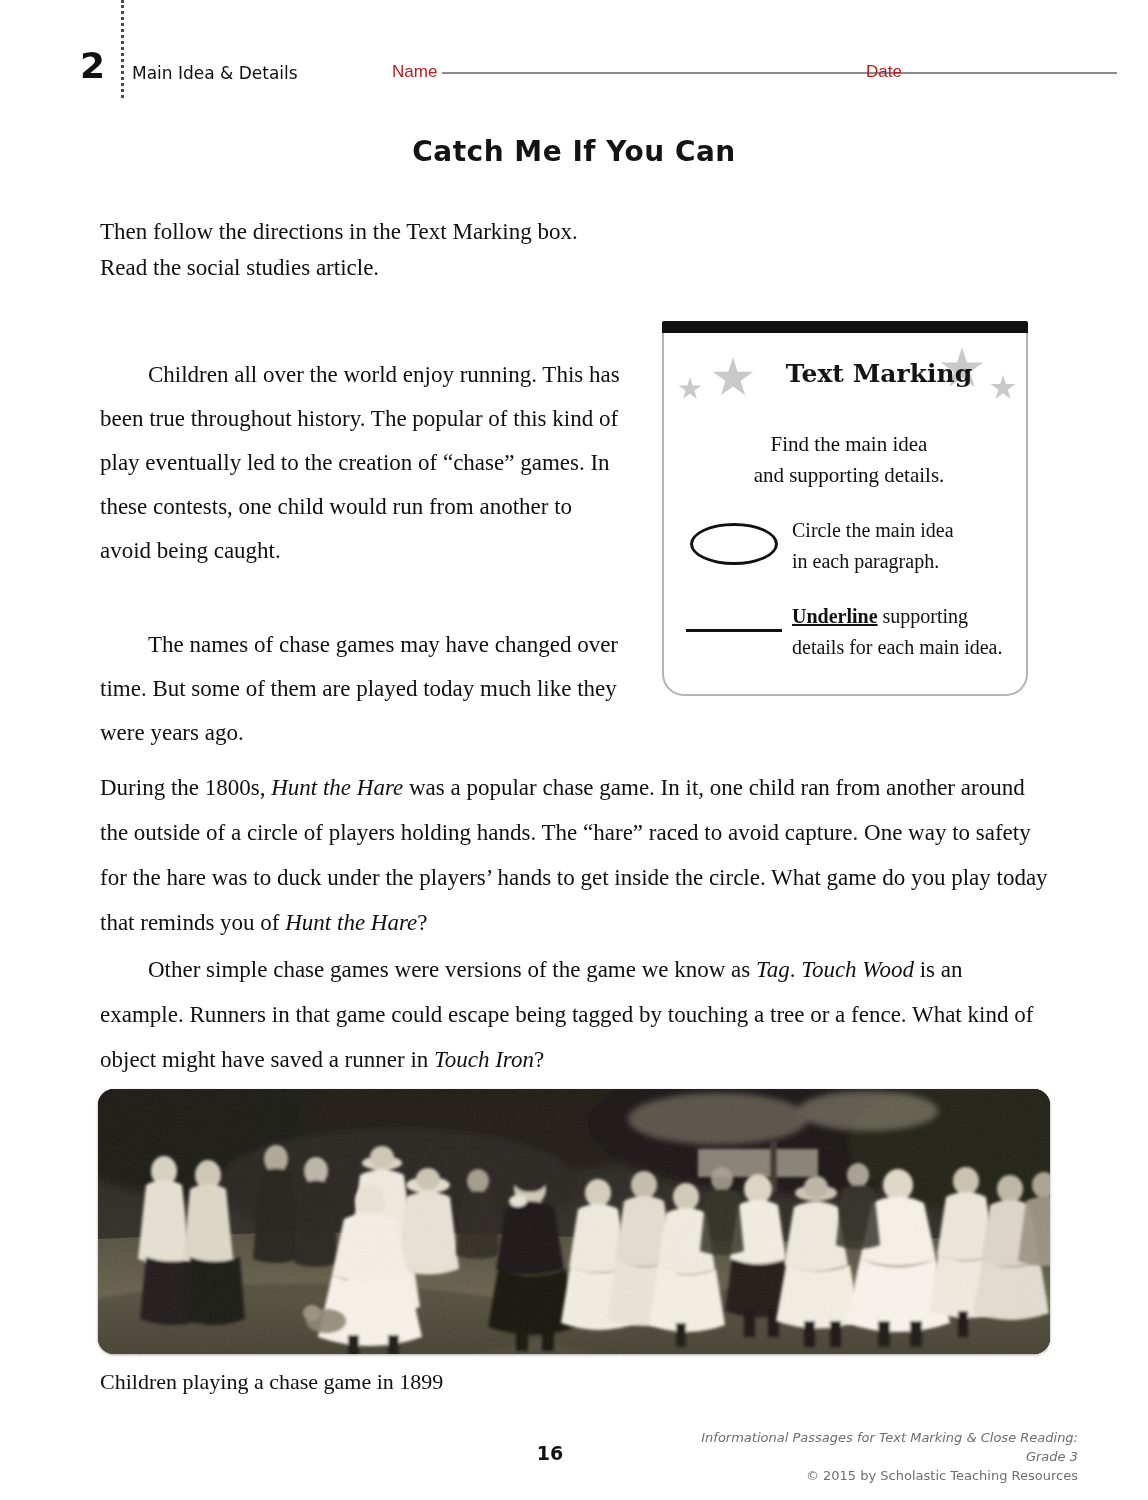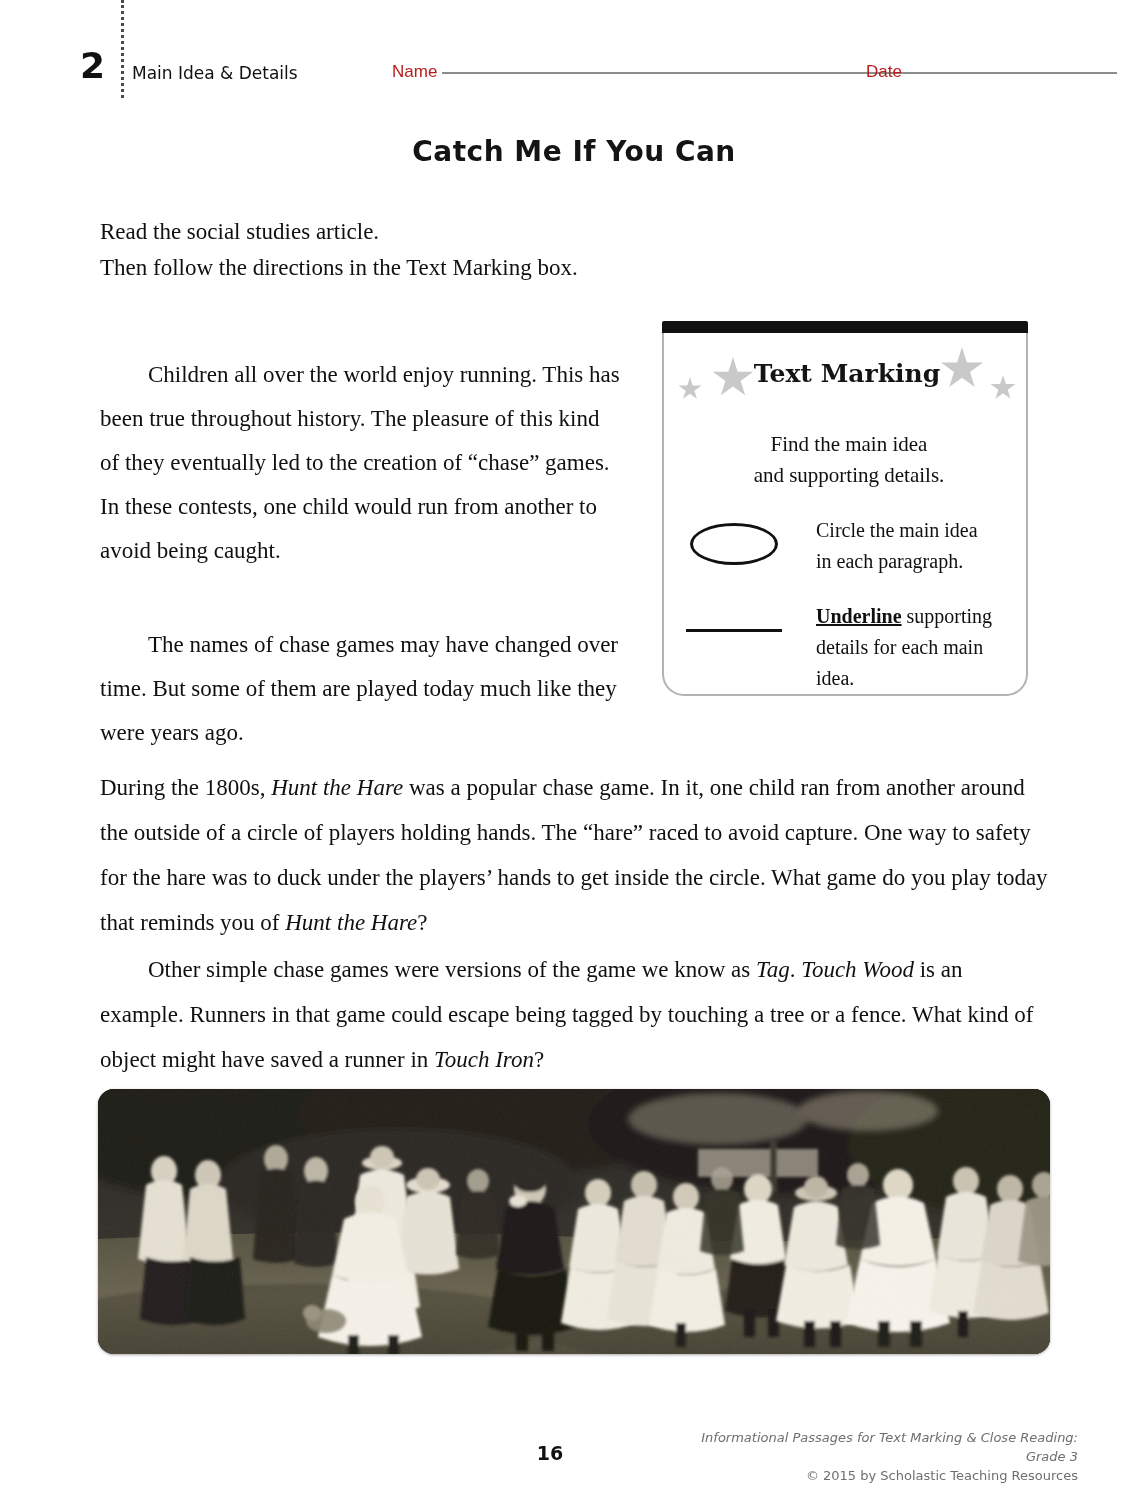--- a/index.html
+++ b/index.html
@@ -135,20 +135,21 @@
     position: absolute;
     left: 0;
     top: 26px;
     width: 366px;
     text-align: center;
     font-family: "DejaVu Serif", serif;
     font-weight: bold;
     font-size: 25px;
     line-height: 30px;
     color: #141414;
+    padding-left: 32px;
   }
   .star {
     position: absolute;
     background: #c9c9c9;
     clip-path: polygon(50% 0%, 61% 35%, 98% 35%, 68% 57%, 79% 91%, 50% 70%, 21% 91%, 32% 57%, 2% 35%, 39% 35%);
     filter: blur(0.6px);
   }
   .star-a { left: 14px;  top: 44px; width: 24px; height: 24px; }
   .star-b { left: 48px;  top: 24px; width: 42px; height: 42px; }
   .star-c { left: 276px; top: 14px; width: 44px; height: 44px; }
@@ -164,21 +165,20 @@
     line-height: 31px;
     color: #101010;
     text-align: center;
   }
   .tm-rule {
     position: absolute;
     left: 20px;
     width: 330px;
     display: flex;
     align-items: flex-start;
-    gap: 24px;
   }
   .tm-rule-1 { top: 182px; }
   .tm-rule-2 { top: 268px; }
   .tm-marker {
     flex: 0 0 108px;
     height: 62px;
     position: relative;
   }
   .tm-oval {
     position: absolute;
@@ -299,22 +299,22 @@
 
     <div class="field field-date">
       <span class="field-label">Date</span>
       <span class="rule"></span>
     </div>
   </div>
 
   <div class="title">Catch Me If You Can</div>
 
   <div class="directions">
+    <div>Then follow the directions in the Text Marking box.</div>
     <div>Read the social studies article.</div>
-    <div>Then follow the directions in the Text Marking box.</div>
   </div>
 
   <div class="tm-box">
     <div class="tm-topbar"></div>
 
     <div class="tm-header">
       <span class="star star-a"></span>
       <span class="star star-b"></span>
       <span class="star star-c"></span>
       <span class="star star-d"></span>
@@ -340,21 +340,21 @@
       <div class="tm-marker">
         <div class="tm-line"></div>
       </div>
       <div class="tm-rule-text">
         <div><span class="u">Underline</span><span> supporting</span></div>
         <div>details for each main idea.</div>
       </div>
     </div>
   </div>
 
-  <p class="col-para para-1">Children all over the world enjoy running. This has been true throughout history. The pleasure of this kind of they eventually led to the creation of “chase” games. In these contests, one child would run from another to avoid being caught.</p>
+  <p class="col-para para-1">Children all over the world enjoy running. This has been true throughout history. The popular of this kind of play eventually led to the creation of “chase” games. In these contests, one child would run from another to avoid being caught.</p>
   <p class="col-para para-2">The names of chase games may have changed over time. But some of them are played today much like they were years ago.</p>
 
   <p class="full-para para-3"><span>During the 1800s, </span><em>Hunt the Hare</em><span> was a popular chase game. In it, one child ran from another around the outside of a circle of players holding hands. The “hare” raced to avoid capture. One way to safety for the hare was to duck under the players’ hands to get inside the circle. What game do you play today that reminds you of </span><em>Hunt the Hare</em><span>?</span></p>
 
   <p class="full-para para-4"><span>Other simple chase games were versions of the game we know as </span><em>Tag</em><span>. </span><em>Touch Wood</em><span> is an example. Runners in that game could escape being tagged by touching a tree or a fence. What kind of object might have saved a runner in </span><em>Touch Iron</em><span>?</span></p>
 
   <div class="photo">
     <svg viewBox="0 0 952 265" preserveAspectRatio="none">
       <defs>
         <linearGradient id="skyG" x1="0" y1="0" x2="0" y2="1">
@@ -535,20 +535,21 @@
           <path d="M744 100 q16 -8 32 0 l6 56 q-22 8 -44 0 Z" fill="#35322a"></path>
         </g>
       </g>
 
       <rect x="0" y="0" width="952" height="265" fill="none"></rect>
       <rect x="0" y="0" width="952" height="265" filter="url(#grain)" opacity="0.55"></rect>
       <rect x="0" y="0" width="952" height="265" fill="url(#vig)" opacity="0"></rect>
     </svg>
   </div>
 
+  <div class="caption">Children playing a chase game in 1899</div>
 
   <div class="page-number">16</div>
   <div class="footer-credit">
     <div class="src-title">Informational Passages for Text Marking &amp; Close Reading: Grade 3</div>
     <div>© 2015 by Scholastic Teaching Resources</div>
   </div>
 
 </div>
 
 </body></html>

